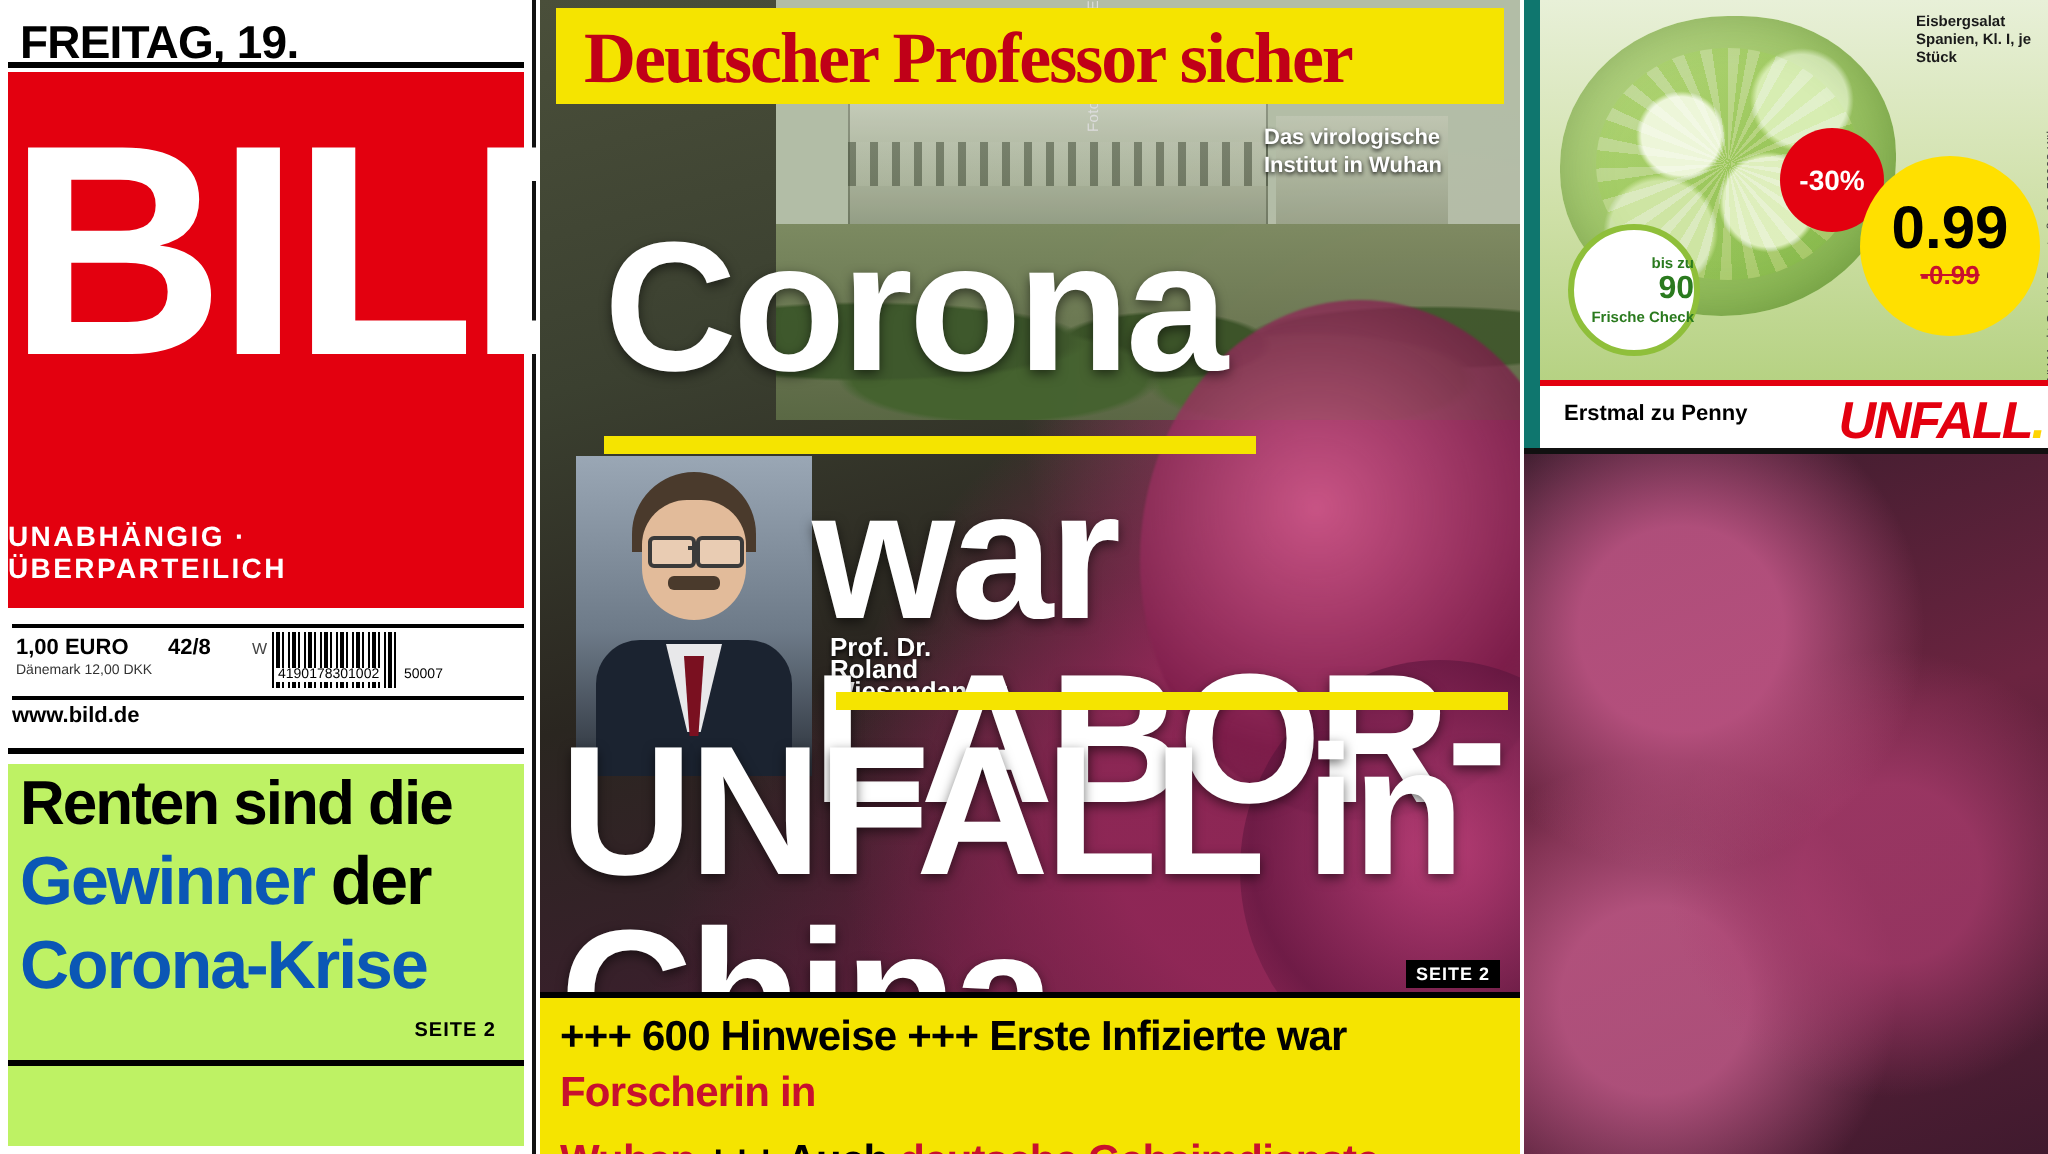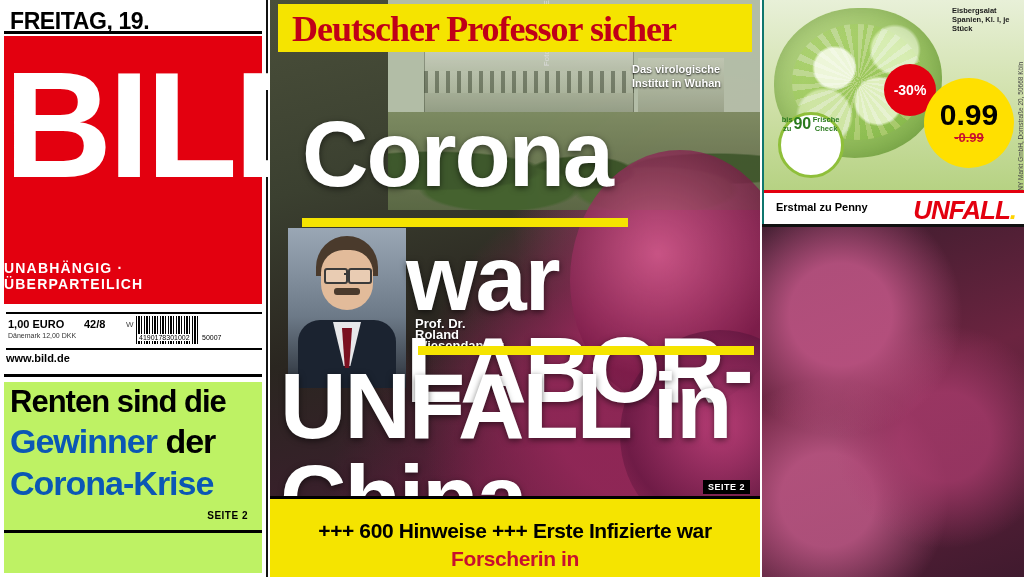--- a/index.html
+++ b/index.html
@@ -184,29 +184,29 @@
   .seite-badge{
     position:absolute;right:10px;top:480px;background:#000;color:#fff;
     font-size:9px;font-weight:bold;padding:2px 5px;letter-spacing:.5px;
   }
 
   .ticker{
     position:absolute;left:0;bottom:0;width:490px;height:78px;background:#f5e400;
     border-top:3px solid #000;
   }
   .ticker p{
-    margin:12px;padding:6px 10px 0 10px;text-align:center;
+    margin:0;padding:6px 10px 0 10px;text-align:left;
     font-size:21px;font-weight:bold;line-height:28px;color:#000;letter-spacing:-0.4px;
   }
   .ticker .red{color:#c8102e;}
 
   
   .ad{
     position:absolute;left:762px;top:0;width:262px;height:224px;background:#be185d;
-    border-left:2px solid #0f766e;box-sizing:border-box;overflow:hidden;
+    border-left:8px solid #0f766e;box-sizing:border-box;overflow:hidden;
   }
   .ad-green{
     position:absolute;left:0;top:0;width:262px;height:190px;
     background:linear-gradient(180deg,#e8f0d8 0%, #cfe0a8 55%, #b6d283 100%);
   }
   .lettuce{
     position:absolute;left:10px;top:8px;width:168px;height:150px;
     background:
       radial-gradient(circle at 36% 40%, #eef6dc 0 14%, rgba(0,0,0,0) 16%),
       radial-gradient(circle at 62% 62%, #dfeec2 0 16%, rgba(0,0,0,0) 18%),
@@ -222,21 +222,21 @@
     background:repeating-conic-gradient(from 10deg, rgba(255,255,255,.25) 0 6deg, rgba(120,170,70,.18) 6deg 14deg);
     mix-blend-mode:overlay;
   }
   .ad-headline{
     position:absolute;left:188px;top:6px;width:60px;font-size:7.5px;line-height:9px;
     color:#1a1a1a;font-weight:bold;
   }
   .frische{
     position:absolute;left:14px;top:112px;width:66px;height:66px;border-radius:50%;
     background:#fff;border:3px solid #8fbf3a;box-sizing:border-box;
-    display:flex;flex-direction:row;align-items:flex-start;justify-content:center;
+    display:flex;flex-direction:column;align-items:flex-end;justify-content:center;
   }
   .frische .big{font-size:16px;font-weight:bold;color:#2a7a1e;line-height:18px;}
   .frische .sm{font-size:7.5px;font-weight:bold;color:#2a7a1e;line-height:9px;text-align:center;}
   .disc{
     position:absolute;left:120px;top:64px;width:52px;height:52px;border-radius:50%;
     background:#e3000f;color:#fff;font-weight:bold;font-size:14px;
     display:flex;align-items:center;justify-content:center;
   }
   .pricecircle{
     position:absolute;left:160px;top:78px;width:90px;height:90px;border-radius:50%;

